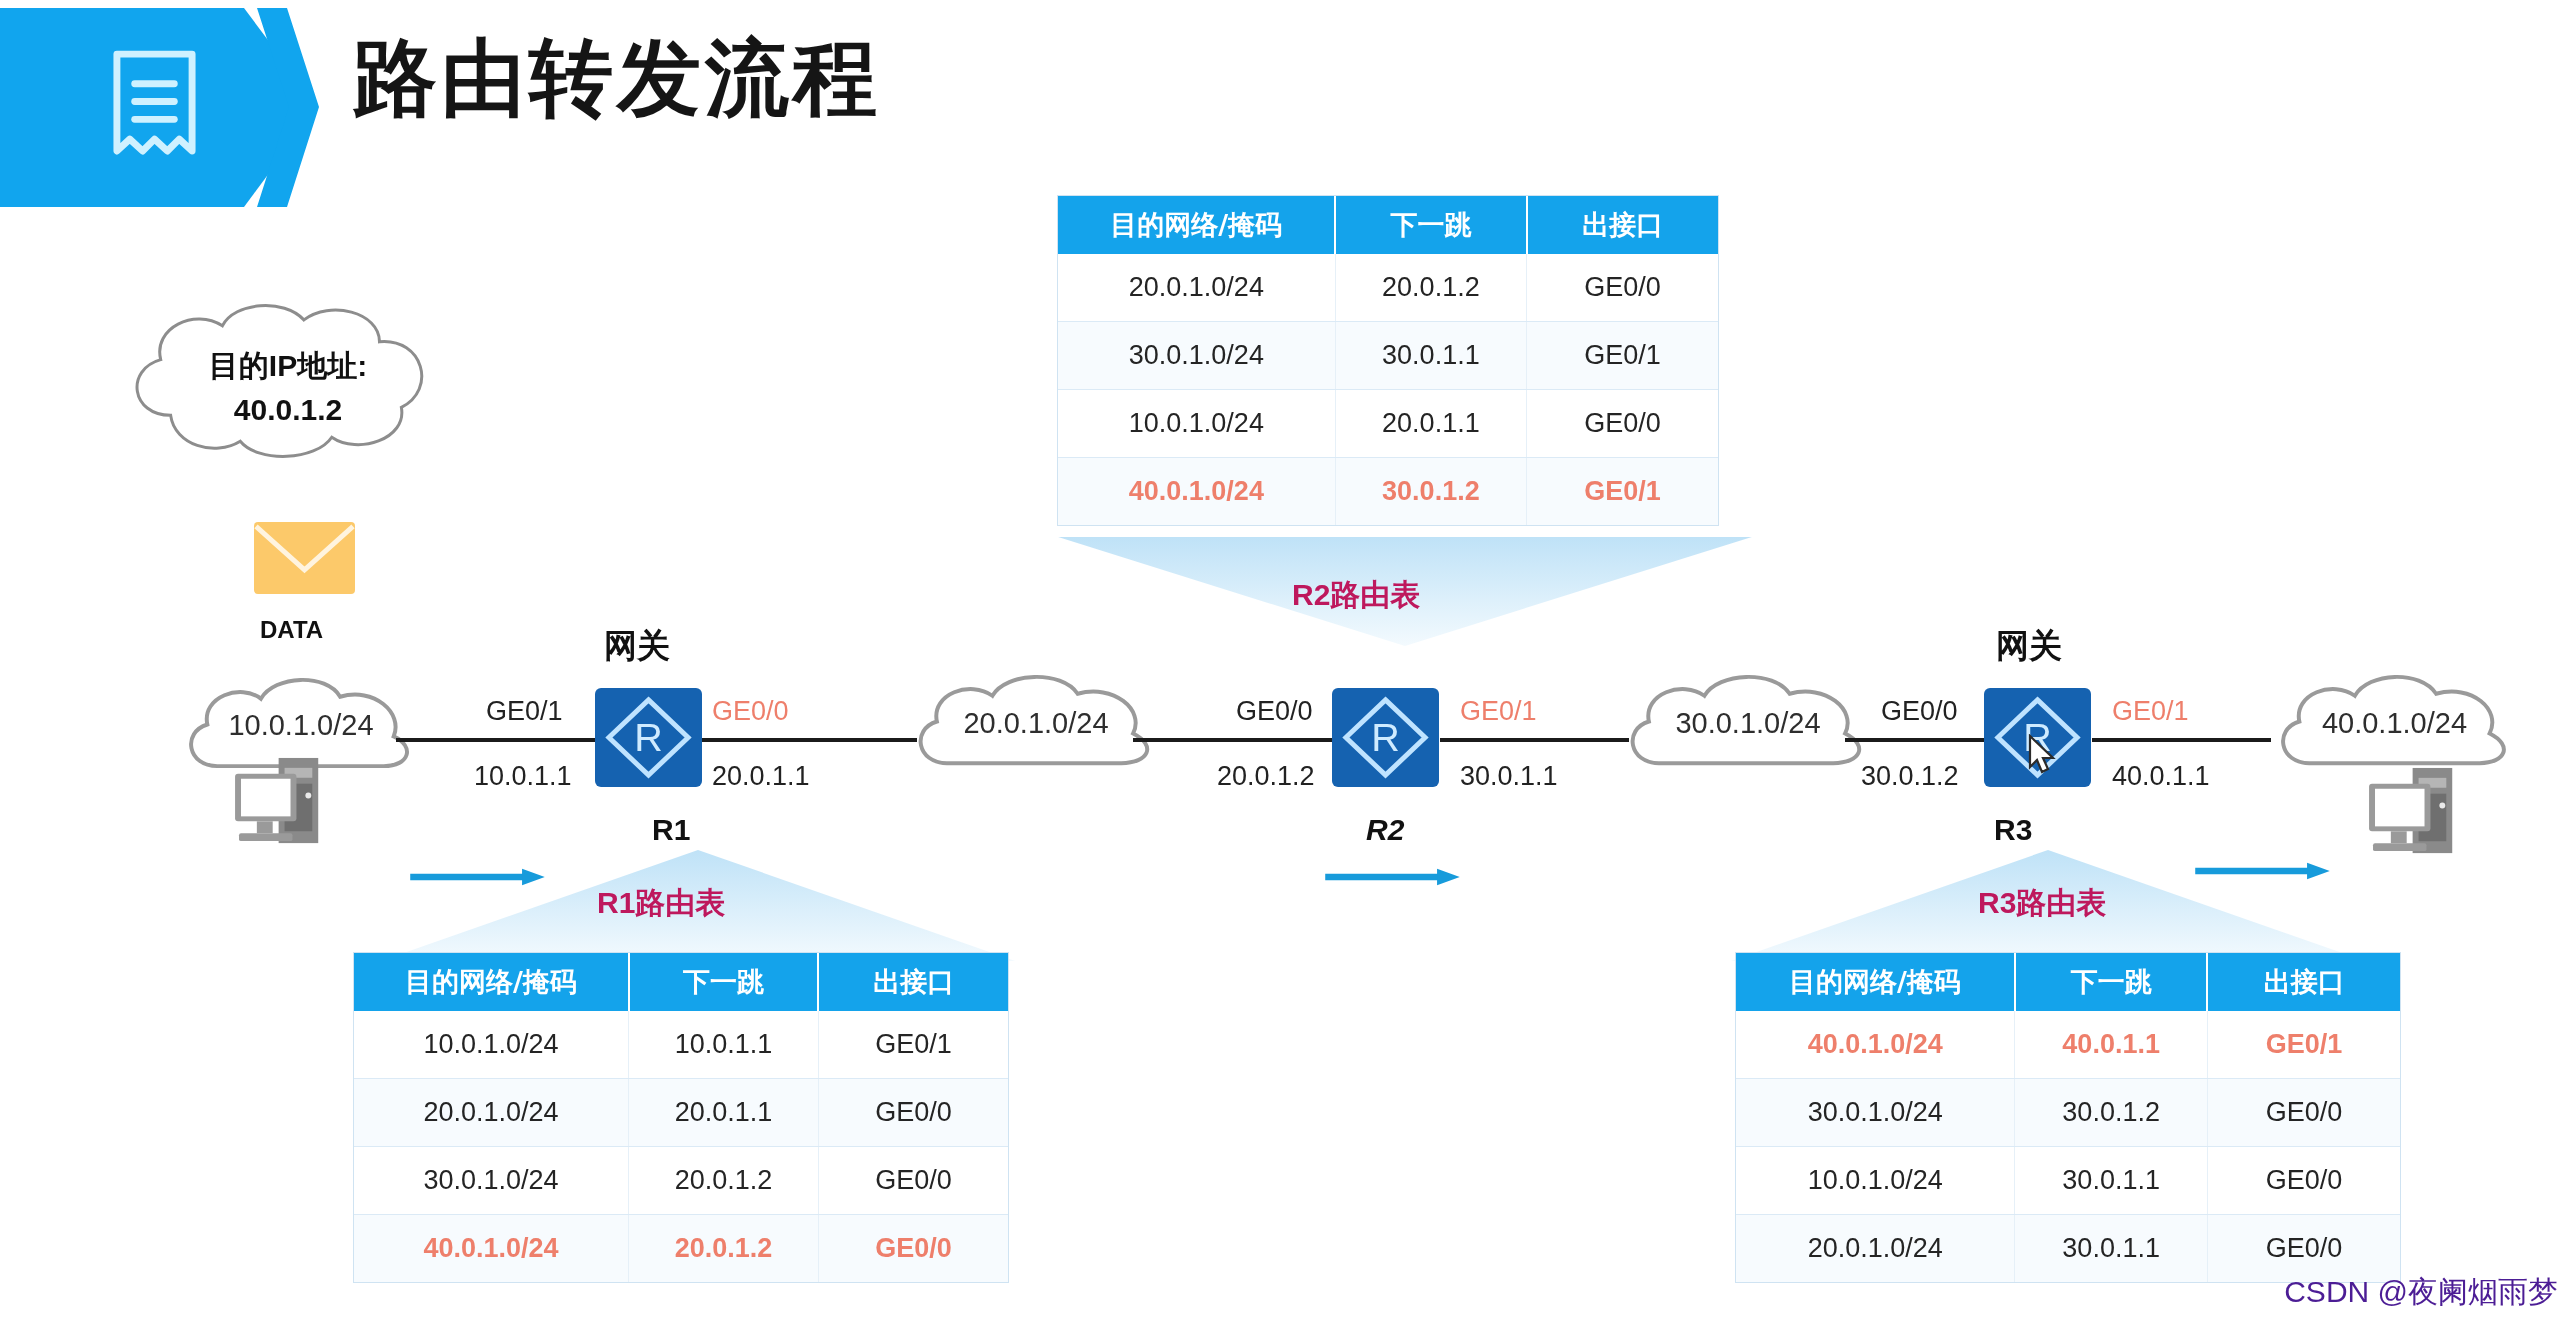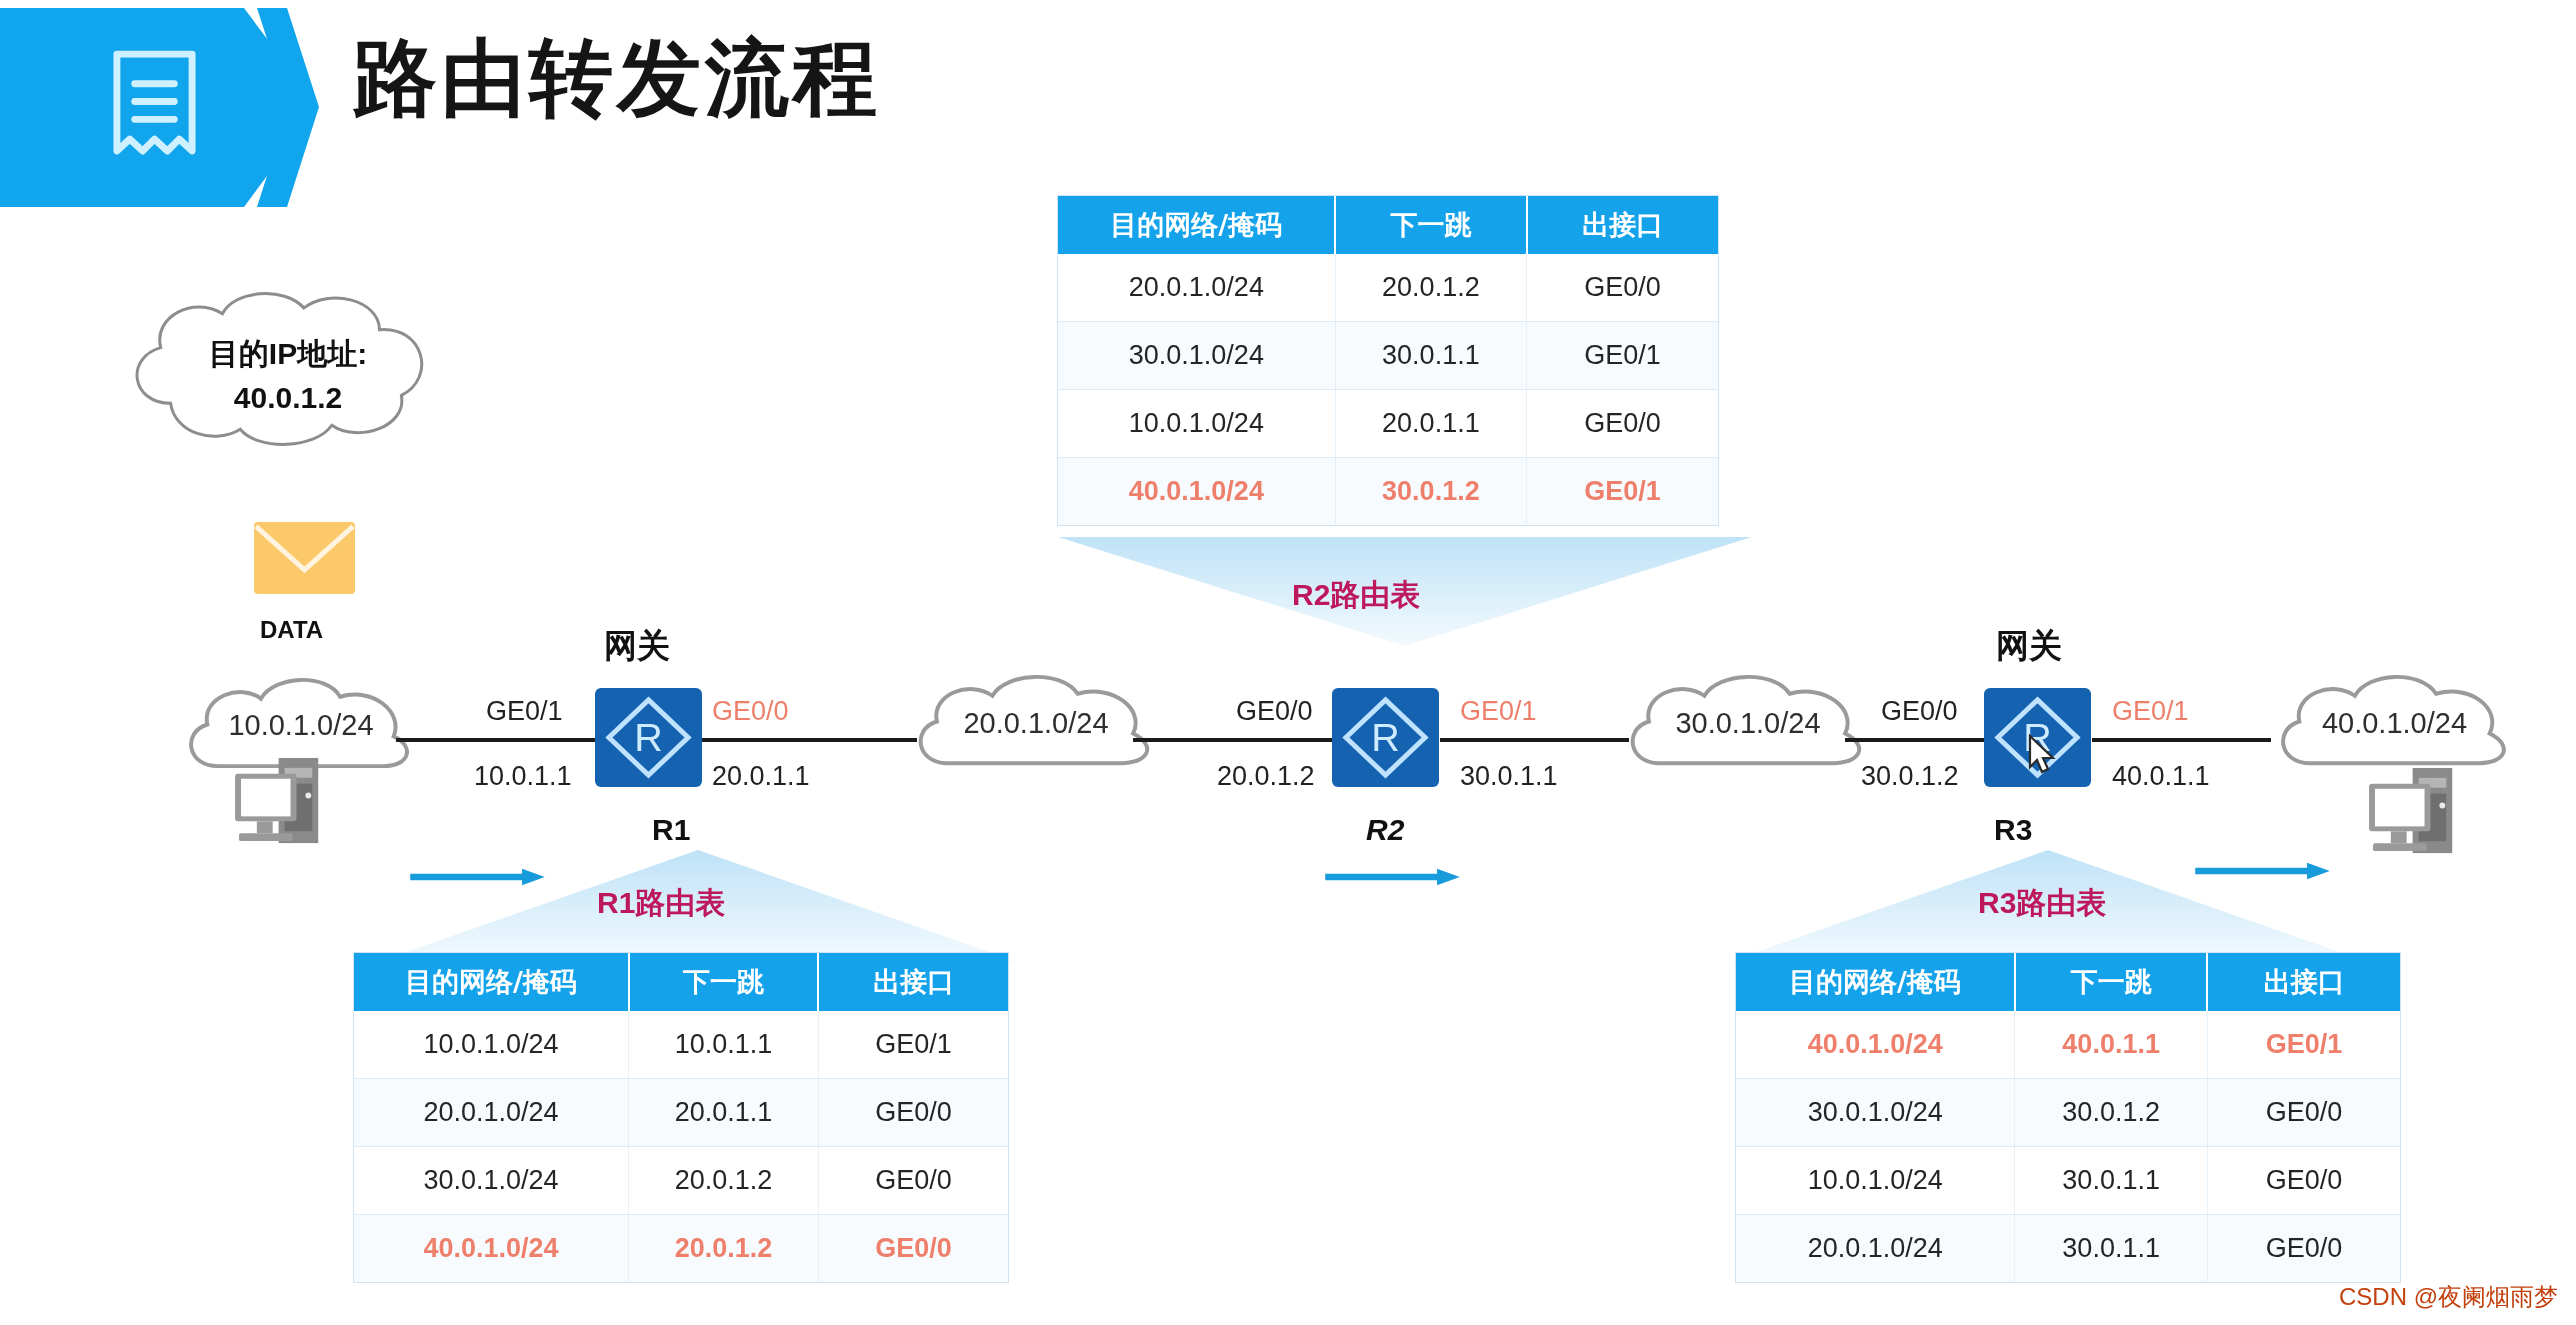--- a/index.html
+++ b/index.html
@@ -85,41 +85,41 @@
   .rt tr.hl td{color:#EE7F6B;font-weight:bold;}
 
   .tbl-caption{position:absolute;font-size:30px;font-weight:bold;color:#be185d;white-space:nowrap;}
 
   
   #mouse-cursor{position:absolute;left:2026px;top:734px;width:34px;height:44px;}
 
   
   #watermark{
     position:absolute;right:18px;bottom:12px;
-    font-size:24px;color:#c2410c;white-space:nowrap;
+    font-size:30px;color:#4c1d95;white-space:nowrap;
   }
 
   .pc{position:absolute;}
 </style>
 </head>
 <body>
 
 <div id="header-banner">
   <div id="banner-shape"></div>
   <div id="banner-chevron"></div>
   <svg id="banner-doc-icon" viewBox="0 0 92 120">
     <path d="M8 6 h76 v98 l-13 -12 -12 12 -13 -12 -12 12 -13 -12 -13 12 z" fill="none" stroke="#CFF1FF" stroke-width="7" stroke-linejoin="round"></path>
     <line x1="26" y1="36" x2="66" y2="36" stroke="#CFF1FF" stroke-width="7" stroke-linecap="round"></line>
     <line x1="26" y1="54" x2="66" y2="54" stroke="#CFF1FF" stroke-width="7" stroke-linecap="round"></line>
     <line x1="26" y1="72" x2="66" y2="72" stroke="#CFF1FF" stroke-width="7" stroke-linecap="round"></line>
   </svg>
 </div>
 <div id="page-title">路由转发流程</div>
 
-<div id="thought-cloud" class="cloud" style="left:109px;top:286px;width:358px;height:179px;">
+<div id="thought-cloud" class="cloud" style="left:109px;top:298px;width:358px;height:179px;">
   <svg width="358" height="179" viewBox="0 0 360 180" style="position:absolute;left:0;top:0;">
     <path d="M62 118
              C22 118 16 72 52 62
              C44 30 86 10 114 28
              C126 4 176 0 196 22
              C222 2 272 14 272 44
              C316 40 330 92 294 110
              C300 142 250 158 224 140
              C208 164 150 166 132 144
              C106 160 66 148 62 118 Z" fill="#ffffff" stroke="#8d8d8d" stroke-width="3"></path>

